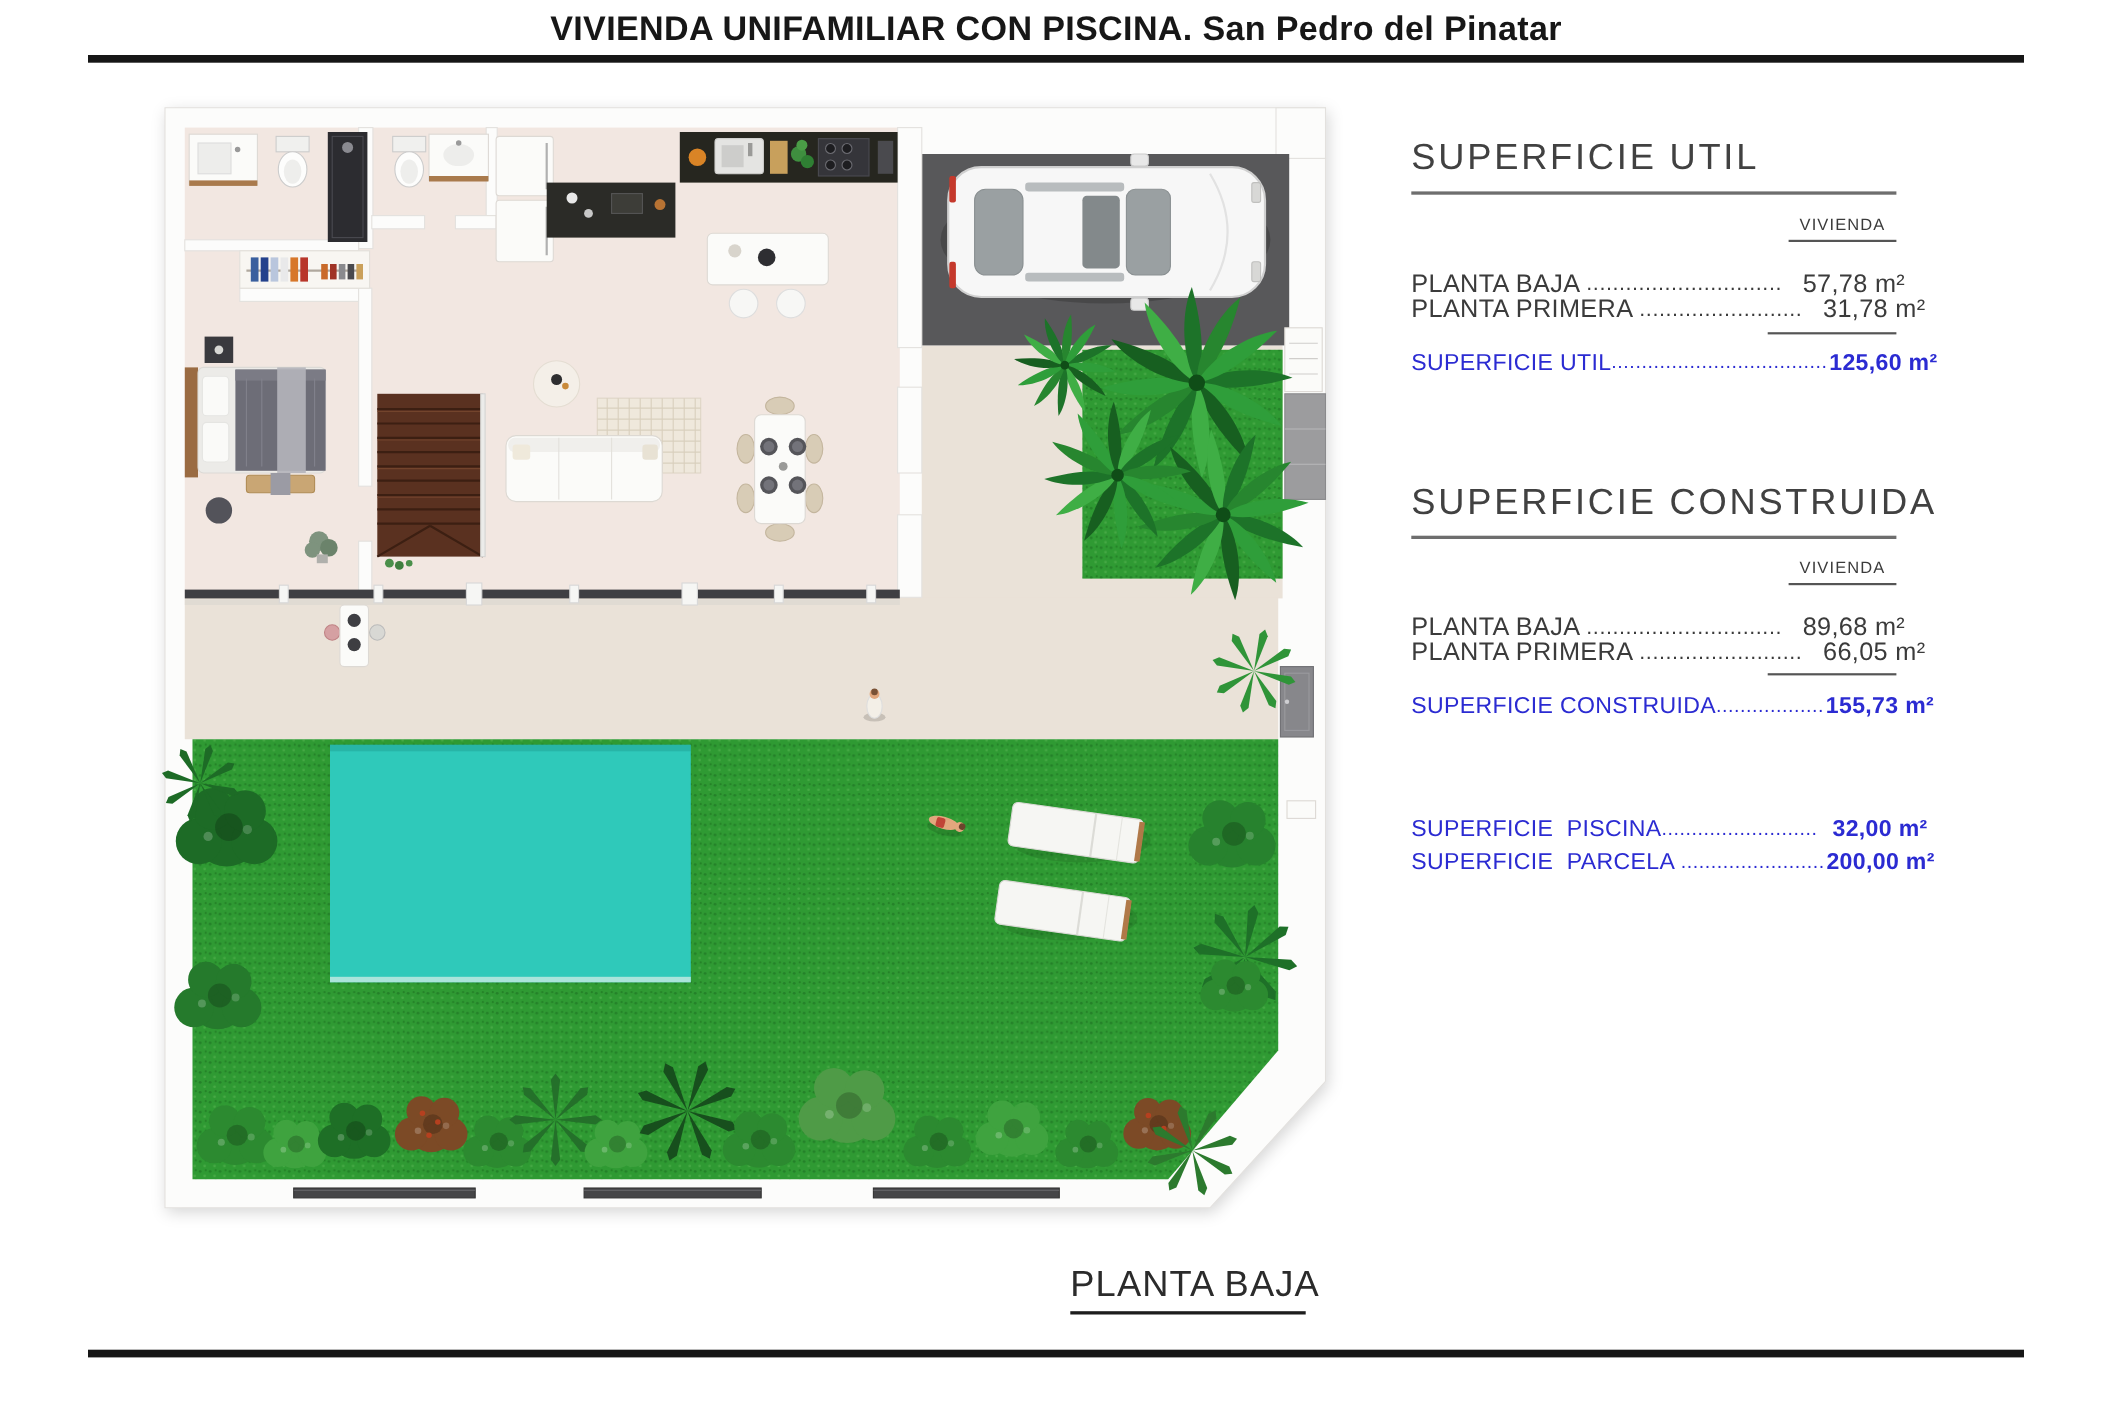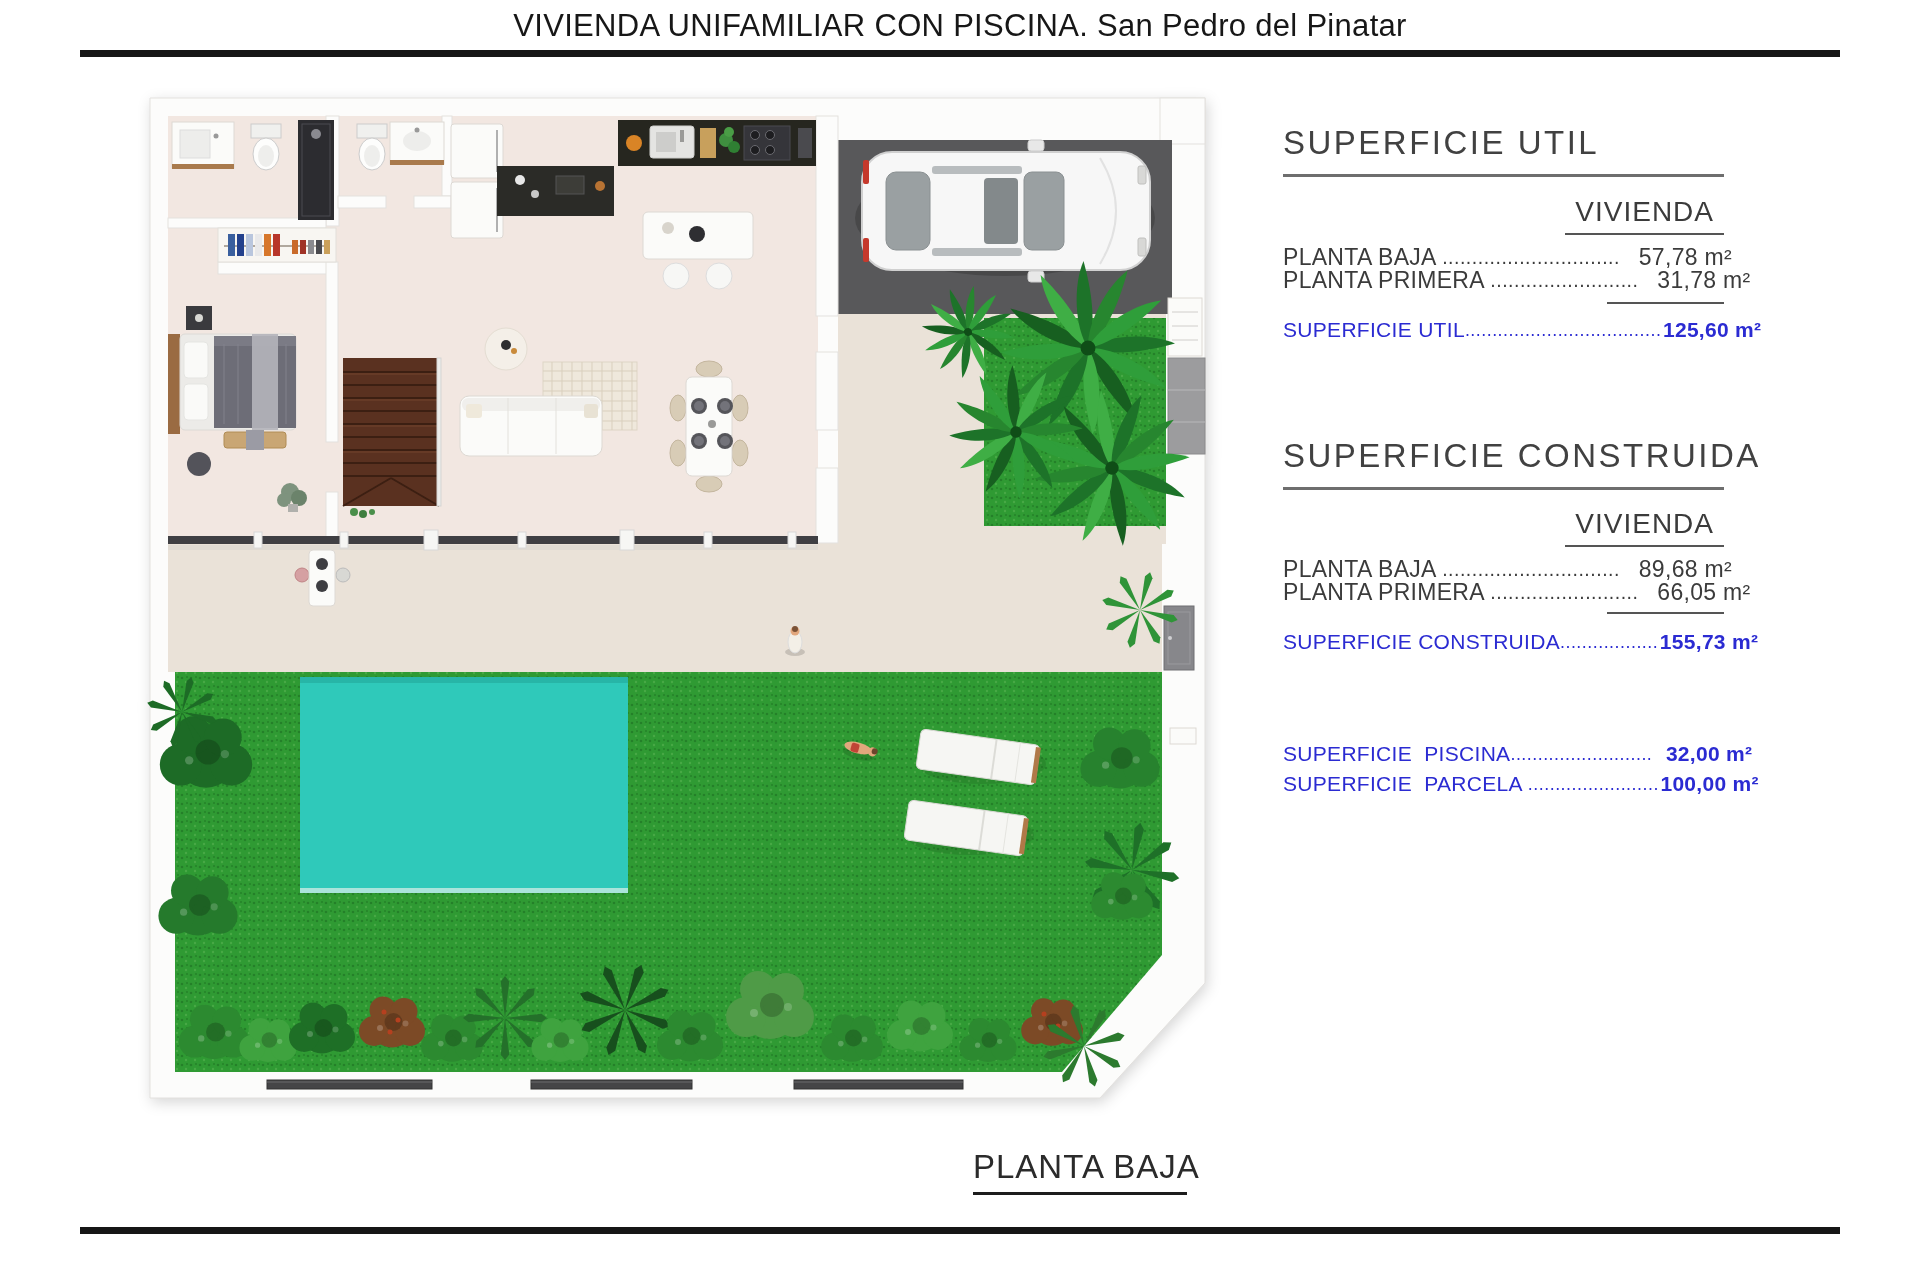--- a/index.html
+++ b/index.html
@@ -1,26 +1,26 @@
 <!DOCTYPE html>
 <html style="--accent_blue: #2b2bd2; --grass: #2f9a33; --pool: #2fc9ba; --garage_floor: #58585a; --house_floor: #f2e7e1; --terrace: #eae2d8; --stairs_wood: #5a3120; --rule_black: #161616;"><head>
 <meta charset="utf-8">
 <style>
   html,body{margin:0;padding:0;background:#fff;}
   .page{position:relative;width:1920px;height:1280px;background:#ffffff;overflow:hidden;
         font-family:"Liberation Sans", sans-serif;}
   .title{position:absolute;top:8px;left:0;width:100%;text-align:center;
-         font-size:31px;font-weight:normal;color:#171717;letter-spacing:.3px;}
+         font-size:31px;font-weight:bold;color:#171717;letter-spacing:.3px;}
   .rule{position:absolute;left:80px;width:1760px;height:7px;background:var(--rule_black,#161616);}
   .rule.top{top:50px;} .rule.bottom{top:1227px;}
 
   
   .phead{position:absolute;left:1283px;width:441px;font-size:33px;letter-spacing:2.5px;
          color:#414141;border-bottom:3px solid #6e6e6e;padding-bottom:12px;white-space:nowrap;}
-  .viv{position:absolute;left:1283px;width:441px;text-align:right;font-size:28px;
+  .viv{position:absolute;left:1283px;width:441px;text-align:right;font-size:15px;
        letter-spacing:1px;color:#3b3b3b;}
   .viv span{display:inline-block;border-bottom:2px solid #555;padding:0 10px 5px 10px;}
   .prow{position:absolute;left:1283px;width:441px;display:flex;align-items:baseline;
         font-size:23px;color:#3b3b3b;letter-spacing:.3px;white-space:pre;}
   .prow .leader{font-size:.85em;letter-spacing:.5px;color:inherit;transform:translateY(-1px);}
   .prow .val{margin-left:auto;text-align:right;min-width:112px;}
   .prow.blue{color:var(--accent_blue,#2b2bd2);font-size:21px;}
   .prow.blue .val{min-width:100px;font-weight:bold;}
   .sumline{position:absolute;width:117px;height:2px;background:#555;left:1607px;}
   .plant-label{position:absolute;left:973px;top:1148px;width:214px;text-align:center;
@@ -466,17 +466,17 @@
     <span>SUPERFICIE CONSTRUIDA</span><span class="leader">..................</span>
     <span class="val">155,73 m²</span>
   </div>
 
   <div class="prow blue" style="top:742px">
     <span>SUPERFICIE  PISCINA</span><span class="leader">..........................</span>
     <span class="val">32,00 m²</span>
   </div>
   <div class="prow blue" style="top:772px">
     <span>SUPERFICIE  PARCELA </span><span class="leader">........................</span>
-    <span class="val">100,00 m²</span>
+    <span class="val">200,00 m²</span>
   </div>
 
   <div class="plant-label">PLANTA BAJA</div>
 </div>
 
 </body></html>

